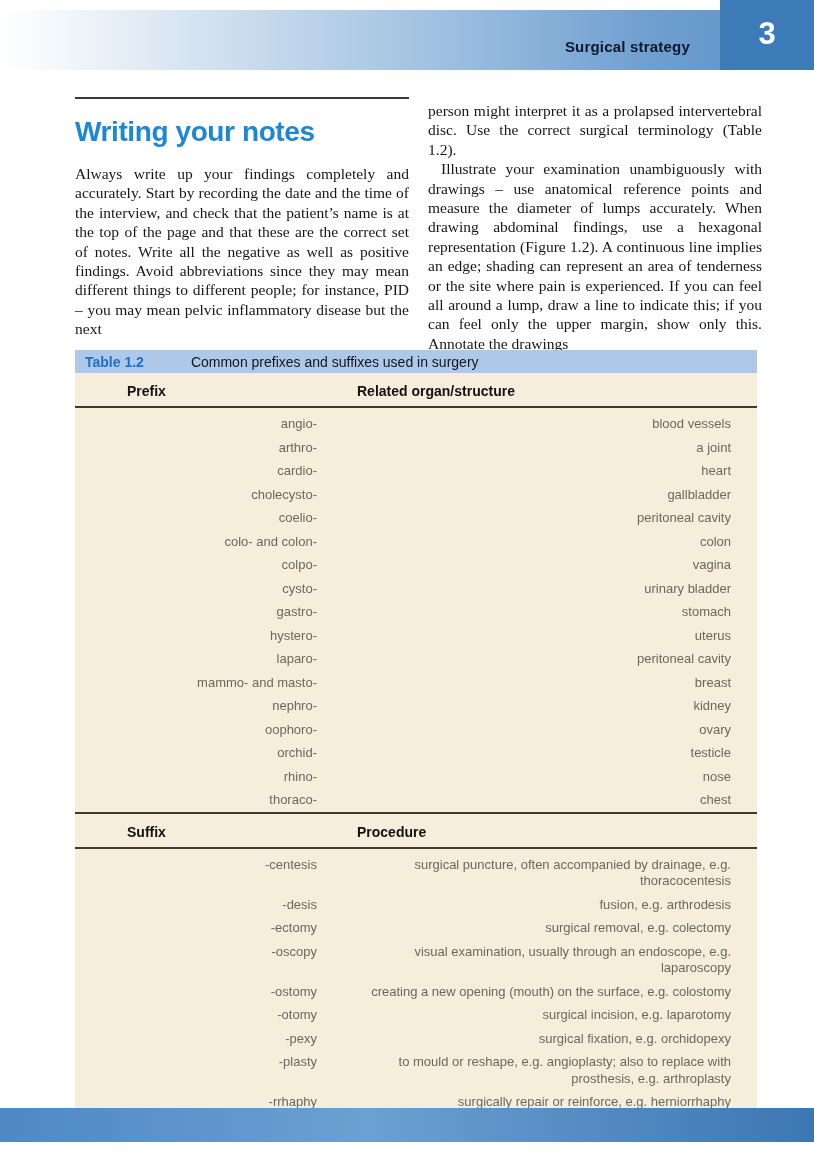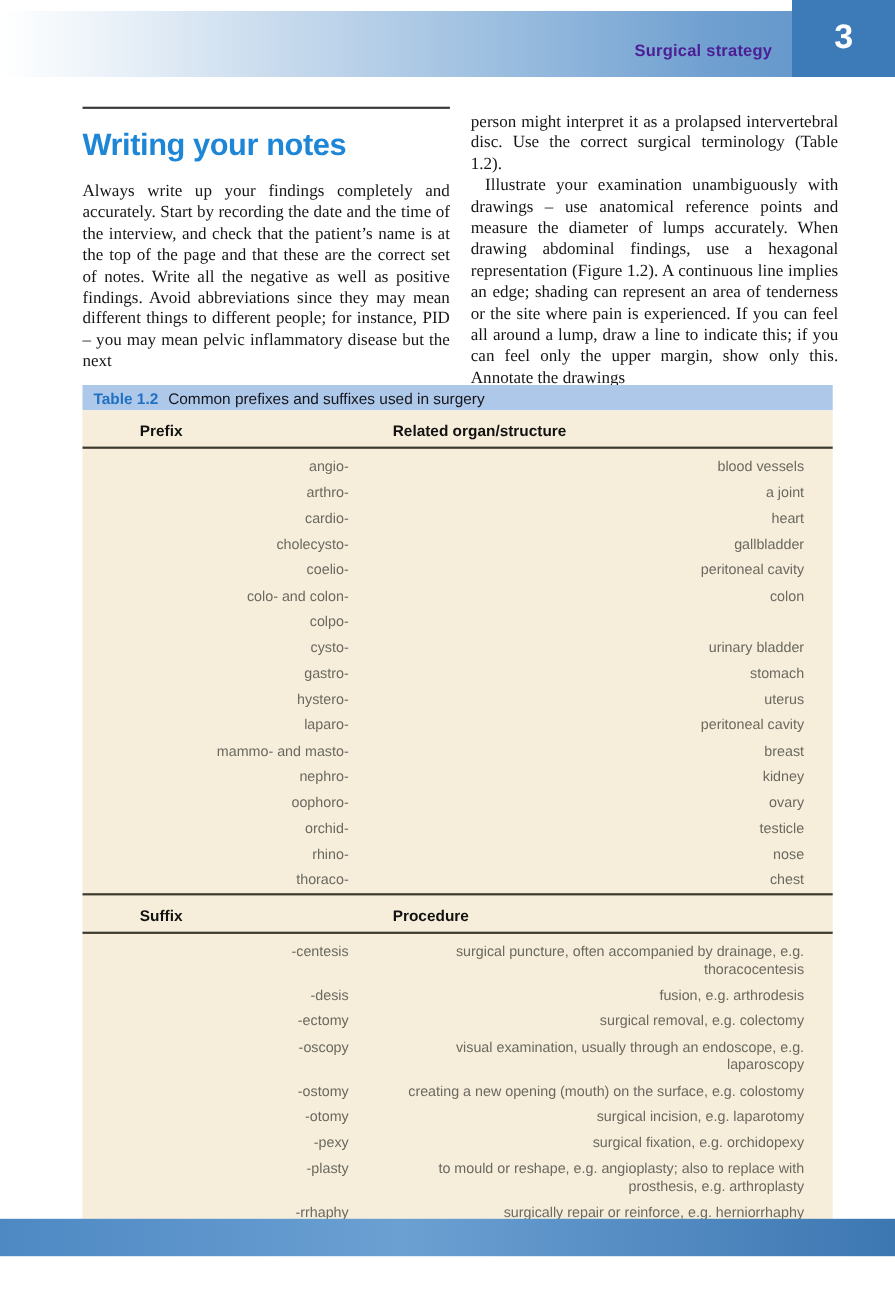--- a/index.html
+++ b/index.html
@@ -6,36 +6,36 @@
   html,body { background:#ffffff; }
   body { font-family:"Liberation Sans", sans-serif; }
   .page { position:relative; width:814px; height:1175px; background:#ffffff; overflow:hidden; margin:0 auto; }
 
   
   .topbar { position:absolute; left:0; top:10px; width:814px; height:60px;
     background:linear-gradient(to right,#ffffff 0%,#f2f7fb 8%,#cadcee 30%,#9dbfe0 55%,#6f9fd0 80%,#5a90c6 100%); }
   .corner { position:absolute; right:0; top:0; width:94px; height:70px; background:#3d7ab8;
     display:flex; align-items:center; justify-content:center; }
   .pagenum { color:#ffffff; font-size:31px; font-weight:bold; line-height:1; padding-bottom:3px; }
-  .runhead { position:absolute; top:38px; right:112px; font-size:15px; font-weight:bold; color:#4c1d95; letter-spacing:0.2px; }
+  .runhead { position:absolute; top:38px; right:124px; font-size:15px; font-weight:bold; color:#0f172a; letter-spacing:0.2px; }
 
   
   .col { position:absolute; font-family:"Liberation Serif","DejaVu Serif",serif; font-size:15.5px;
     line-height:19.4px; color:#161616; text-align:justify; }
   .col-left  { left:75px;  top:97px;  width:334px; }
   .col-right { left:428px; top:101px; width:334px; }
   .headrule { border-top:2px solid #3a3a3a; margin-bottom:17px; }
   .article-heading { font-family:"Liberation Sans",sans-serif; font-size:28px; line-height:32px;
     font-weight:bold; color:#1e86d6; letter-spacing:-0.4px; margin-bottom:16px; }
   .indent { text-indent:13px; }
 
   
   .tablewrap { position:absolute; left:75px; top:350px; width:682px; }
   .tband { background:#adc8e8; height:23px; display:flex; align-items:center; padding-left:10px;
-    font-size:14px; }
+    font-size:14px;gap:38px; }
   .tlabel { color:#2071c4; font-weight:bold; margin-right:9px; }
   .ttitle { color:#15151c; }
   .tbody { background:#f6eeda; padding-bottom:8px; }
   .thead-row { display:flex; font-weight:bold; color:#121212; font-size:14px; padding:10px 12px 7px 12px;margin-left:40px; }
   .thead-row .c1 { width:230px; flex-shrink:0; }
   .thead-row .c2 { flex:1; }
   .hrule { border-top:2px solid #3c392d; }
   .trow { display:flex; padding:4px 12px 3px 12px; font-size:13px; line-height:16.5px; color:#6b6860;text-align:right; }
   .trow .c1 { width:230px; flex-shrink:0; }
   .trow .c2 { flex:1; padding-right:14px;margin-left:28px; }
@@ -102,20 +102,21 @@
           <div class="trow">
           <div class="c1">coelio-</div>
           <div class="c2">peritoneal cavity</div>
         </div>
           <div class="trow">
           <div class="c1">colo- and colon-</div>
           <div class="c2">colon</div>
         </div>
           <div class="trow">
           <div class="c1">colpo-</div>
+          <div class="c2">vagina</div>
         </div>
           <div class="trow">
           <div class="c1">cysto-</div>
           <div class="c2">urinary bladder</div>
         </div>
           <div class="trow">
           <div class="c1">gastro-</div>
           <div class="c2">stomach</div>
         </div>
           <div class="trow">

